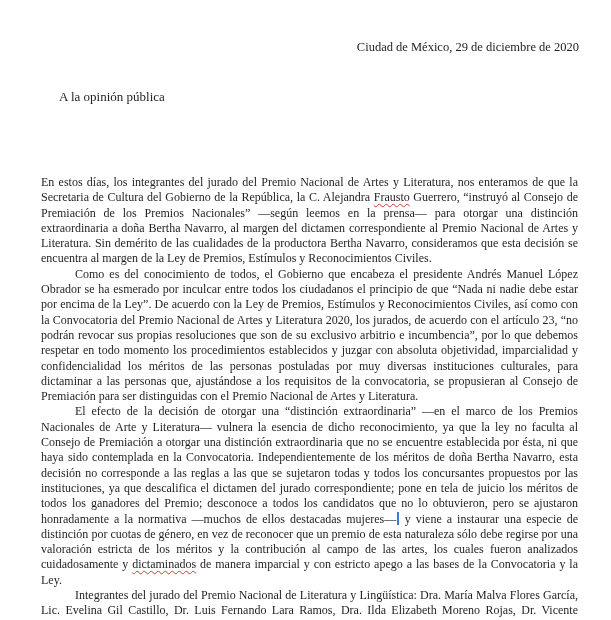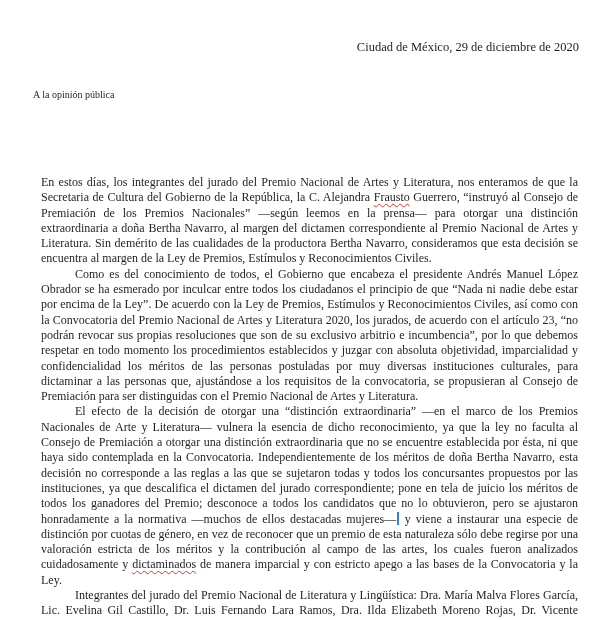--- a/index.html
+++ b/index.html
@@ -19,22 +19,22 @@
   .dateline {
     position: absolute;
     top: 40px;
     right: 32px;
     font-size: 12.5px;
     white-space: nowrap;
   }
   .salutation {
     position: absolute;
     top: 89px;
-    left: 33px;
-    font-size: 10px;
+    left: 59px;
+    font-size: 13px;
     white-space: nowrap;
   }
   .letter-body {
     position: absolute;
     top: 127px;
     left: 41px;
     width: 537px;
     font-size: 12px;
     line-height: 15.3px;
     text-align: justify;

